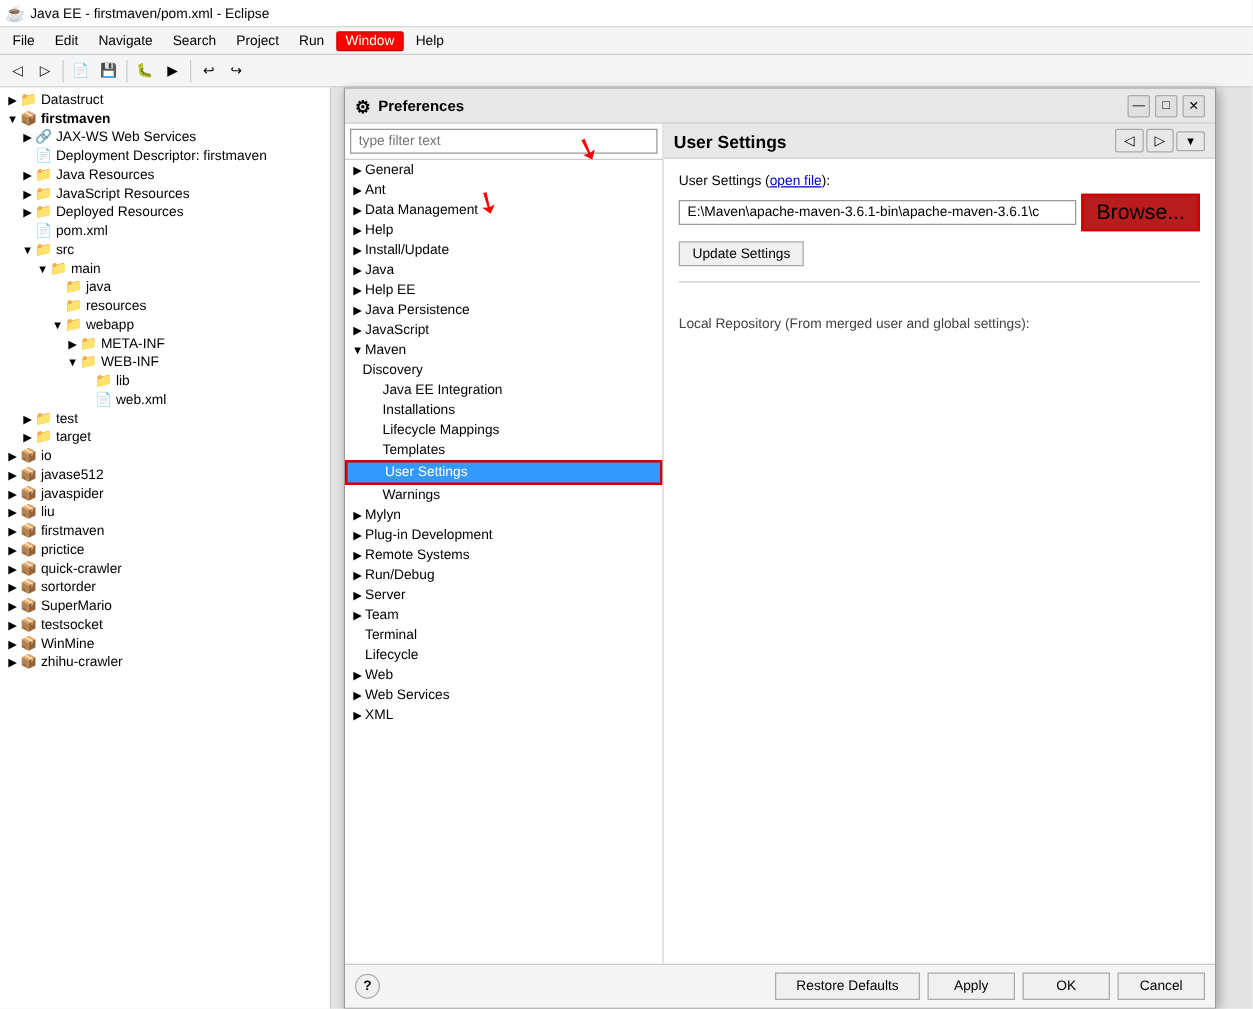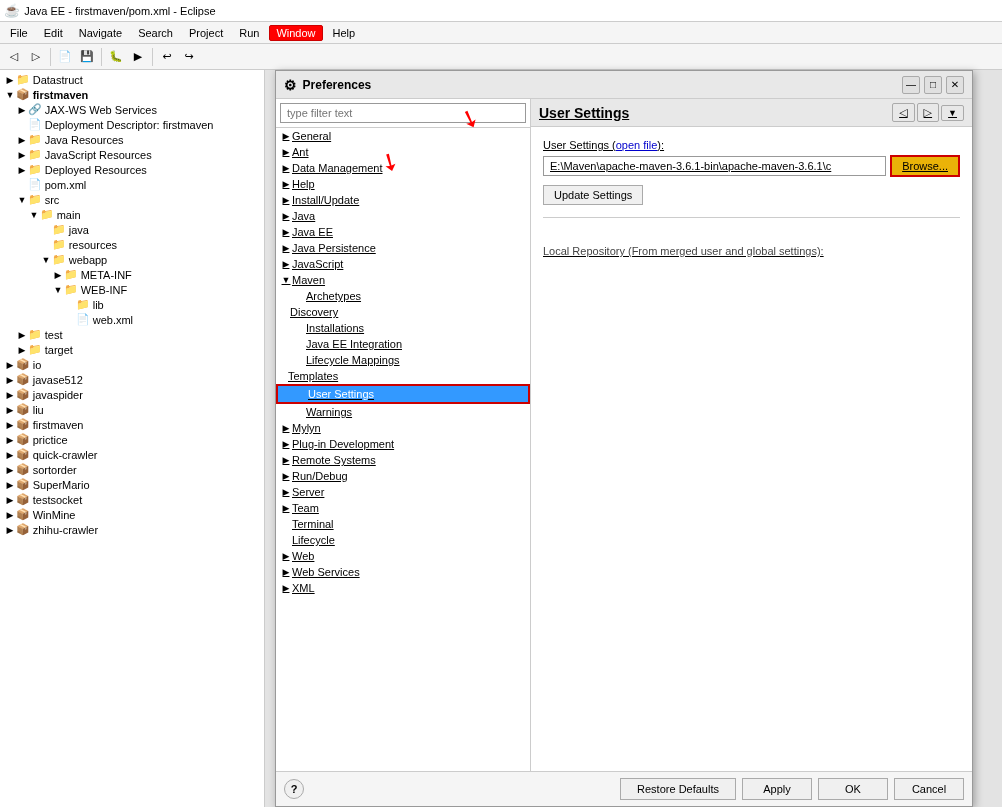--- a/index.html
+++ b/index.html
@@ -156,21 +156,20 @@
       background: #e0e0e0;
       display: flex; align-items: center; justify-content: center;
       font-size: 10px; cursor: pointer;
     }
 
     
     .dialog-content {
       display: flex;
       flex: 1;
       overflow: hidden;
-      text-decoration: underline;
     }
 
     
     .pref-left {
       width: 255px;
       min-width: 255px;
       border-right: 1px solid #ccc;
       display: flex;
       flex-direction: column;
       background: #fff;
@@ -253,22 +252,22 @@
     }
     .setting-input {
       flex: 1;
       padding: 3px 6px;
       border: 1px solid #999;
       font-size: 11px;
     }
     .btn-browse {
       padding: 3px 10px;
       border: 2px solid #cc0000;
-      background: #eab308;
-      font-size: 11px;
+      background: #b91c1c;
+      font-size: 17px;
       cursor: pointer;
       white-space: nowrap;
     }
     .btn-update {
       padding: 3px 10px;
       border: 1px solid #aaa;
       background: #f0f0f0;
       font-size: 11px;
       cursor: pointer;
     }
@@ -559,55 +558,51 @@
               <div class="pref-item" style="padding-left: 4px;">
                 <span class="pref-arrow">▶</span>
                 <span>Install/Update</span>
               </div>
               <div class="pref-item" style="padding-left: 4px;">
                 <span class="pref-arrow">▶</span>
                 <span>Java</span>
               </div>
               <div class="pref-item" style="padding-left: 4px;">
                 <span class="pref-arrow">▶</span>
-                <span>Java EE</span>
+                <span>Help EE</span>
               </div>
               <div class="pref-item" style="padding-left: 4px;">
                 <span class="pref-arrow">▶</span>
                 <span>Java Persistence</span>
               </div>
               <div class="pref-item" style="padding-left: 4px;">
                 <span class="pref-arrow">▶</span>
                 <span>JavaScript</span>
               </div>
               <div class="pref-item" style="padding-left: 4px;">
                 <span class="pref-arrow">▼</span>
                 <span>Maven</span>
               </div>
+              <div class="pref-item" style="padding-left: 2px;">
+                <span class="pref-arrow"></span>
+                <span>Discovery</span>
+              </div>
               <div class="pref-item" style="padding-left: 18px;">
                 <span class="pref-arrow"></span>
-                <span>Archetypes</span>
-              </div>
-              <div class="pref-item" style="padding-left: 2px;">
-                <span class="pref-arrow"></span>
-                <span>Discovery</span>
+                <span>Java EE Integration</span>
               </div>
               <div class="pref-item" style="padding-left: 18px;">
                 <span class="pref-arrow"></span>
                 <span>Installations</span>
               </div>
               <div class="pref-item" style="padding-left: 18px;">
                 <span class="pref-arrow"></span>
-                <span>Java EE Integration</span>
+                <span>Lifecycle Mappings</span>
               </div>
               <div class="pref-item" style="padding-left: 18px;">
-                <span class="pref-arrow"></span>
-                <span>Lifecycle Mappings</span>
-              </div>
-              <div class="pref-item" style="padding-left: 0;">
                 <span class="pref-arrow"></span>
                 <span>Templates</span>
               </div>
               <div class="pref-item highlighted" style="padding-left: 18px;">
                 <span class="pref-arrow"></span>
                 <span>User Settings</span>
               </div>
               <div class="pref-item" style="padding-left: 18px;">
                 <span class="pref-arrow"></span>
                 <span>Warnings</span>

